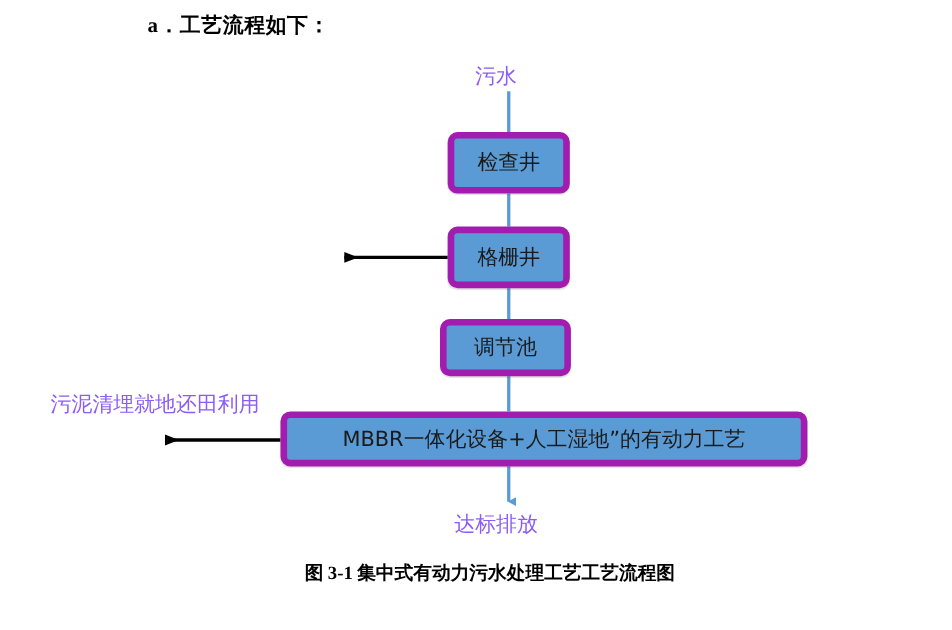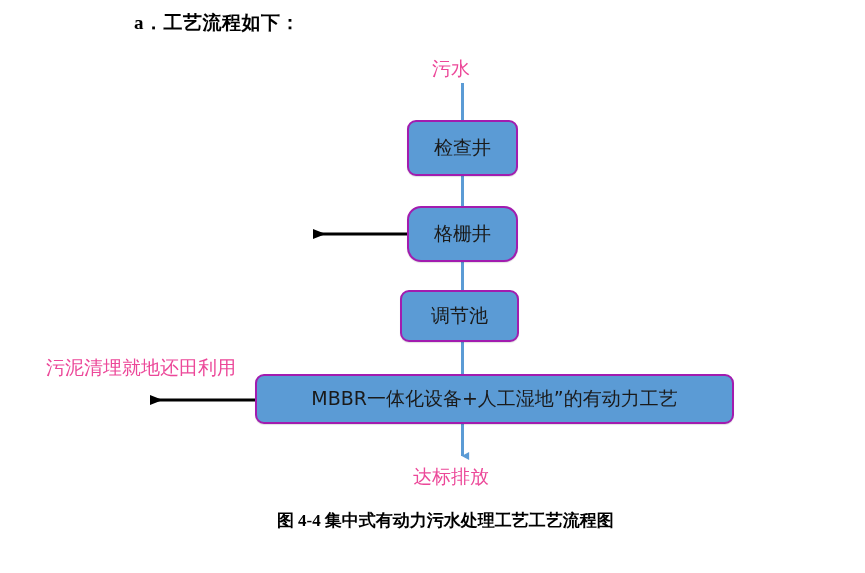--- a/index.html
+++ b/index.html
@@ -31,44 +31,44 @@
     font-weight: bold;
     font-size: 19px;
     letter-spacing: 0.5px;
     white-space: nowrap;
   }
 
   
   .proc-box {
     box-sizing: border-box;
     background: #5B9BD5;
-    border: 2px solid #a21caf;
+    border: 6px solid #a21caf;
     border-radius: 9px;
     display: flex;
     align-items: center;
     justify-content: center;
     color: #1a1a1a;
     font-size: 19px;
     font-family: "DejaVu Sans", "Liberation Sans", sans-serif;
     box-shadow: 0 1px 1px rgba(0,0,0,0.12);
     white-space: nowrap;
   }
   #box-inspection-well { left: 407px; top: 120px; width: 111px; height: 56px; }
-  #box-grate-well      { left: 407px; top: 206px; width: 111px; height: 56px; border-radius: 14px; }
+  #box-grate-well      { left: 407px; top: 206px; width: 111px; height: 56px; }
   #box-regulating-tank { left: 400px; top: 290px; width: 119px; height: 52px; }
   #box-mbbr {
     left: 255px; top: 374px; width: 479px; height: 50px;
     font-size: 19px;
   }
 
   
   .flow-label {
     font-family: "DejaVu Sans", "Liberation Sans", sans-serif;
     font-size: 19px;
-    color: #ec4899;
+    color: #8b5cf6;
     white-space: nowrap;
   }
   #label-influent  { left: 432px; top: 56px; }
   #label-effluent  { left: 413px; top: 464px; }
   #label-grit      { left: 236px; top: 203px; }
   #label-sludge    { left: 46px;  top: 355px; }
 
   
   #caption {
     left: 277px;
@@ -129,16 +129,16 @@
 
   <div class="abs proc-box" id="box-inspection-well">检查井</div>
 
   <div class="abs proc-box" id="box-grate-well">格栅井</div>
 
   <div class="abs proc-box" id="box-regulating-tank">调节池</div>
 
   <div class="abs proc-box" id="box-mbbr">MBBR一体化设备+人工湿地”的有动力工艺</div>
 
   <div class="abs" id="caption">
-    <span>图</span><span class="fignum">4-4</span><span>集中式有动力污水处理工艺工艺流程图</span>
+    <span>图</span><span class="fignum">3-1</span><span>集中式有动力污水处理工艺工艺流程图</span>
   </div>
 
 </div>
 
 </body></html>

